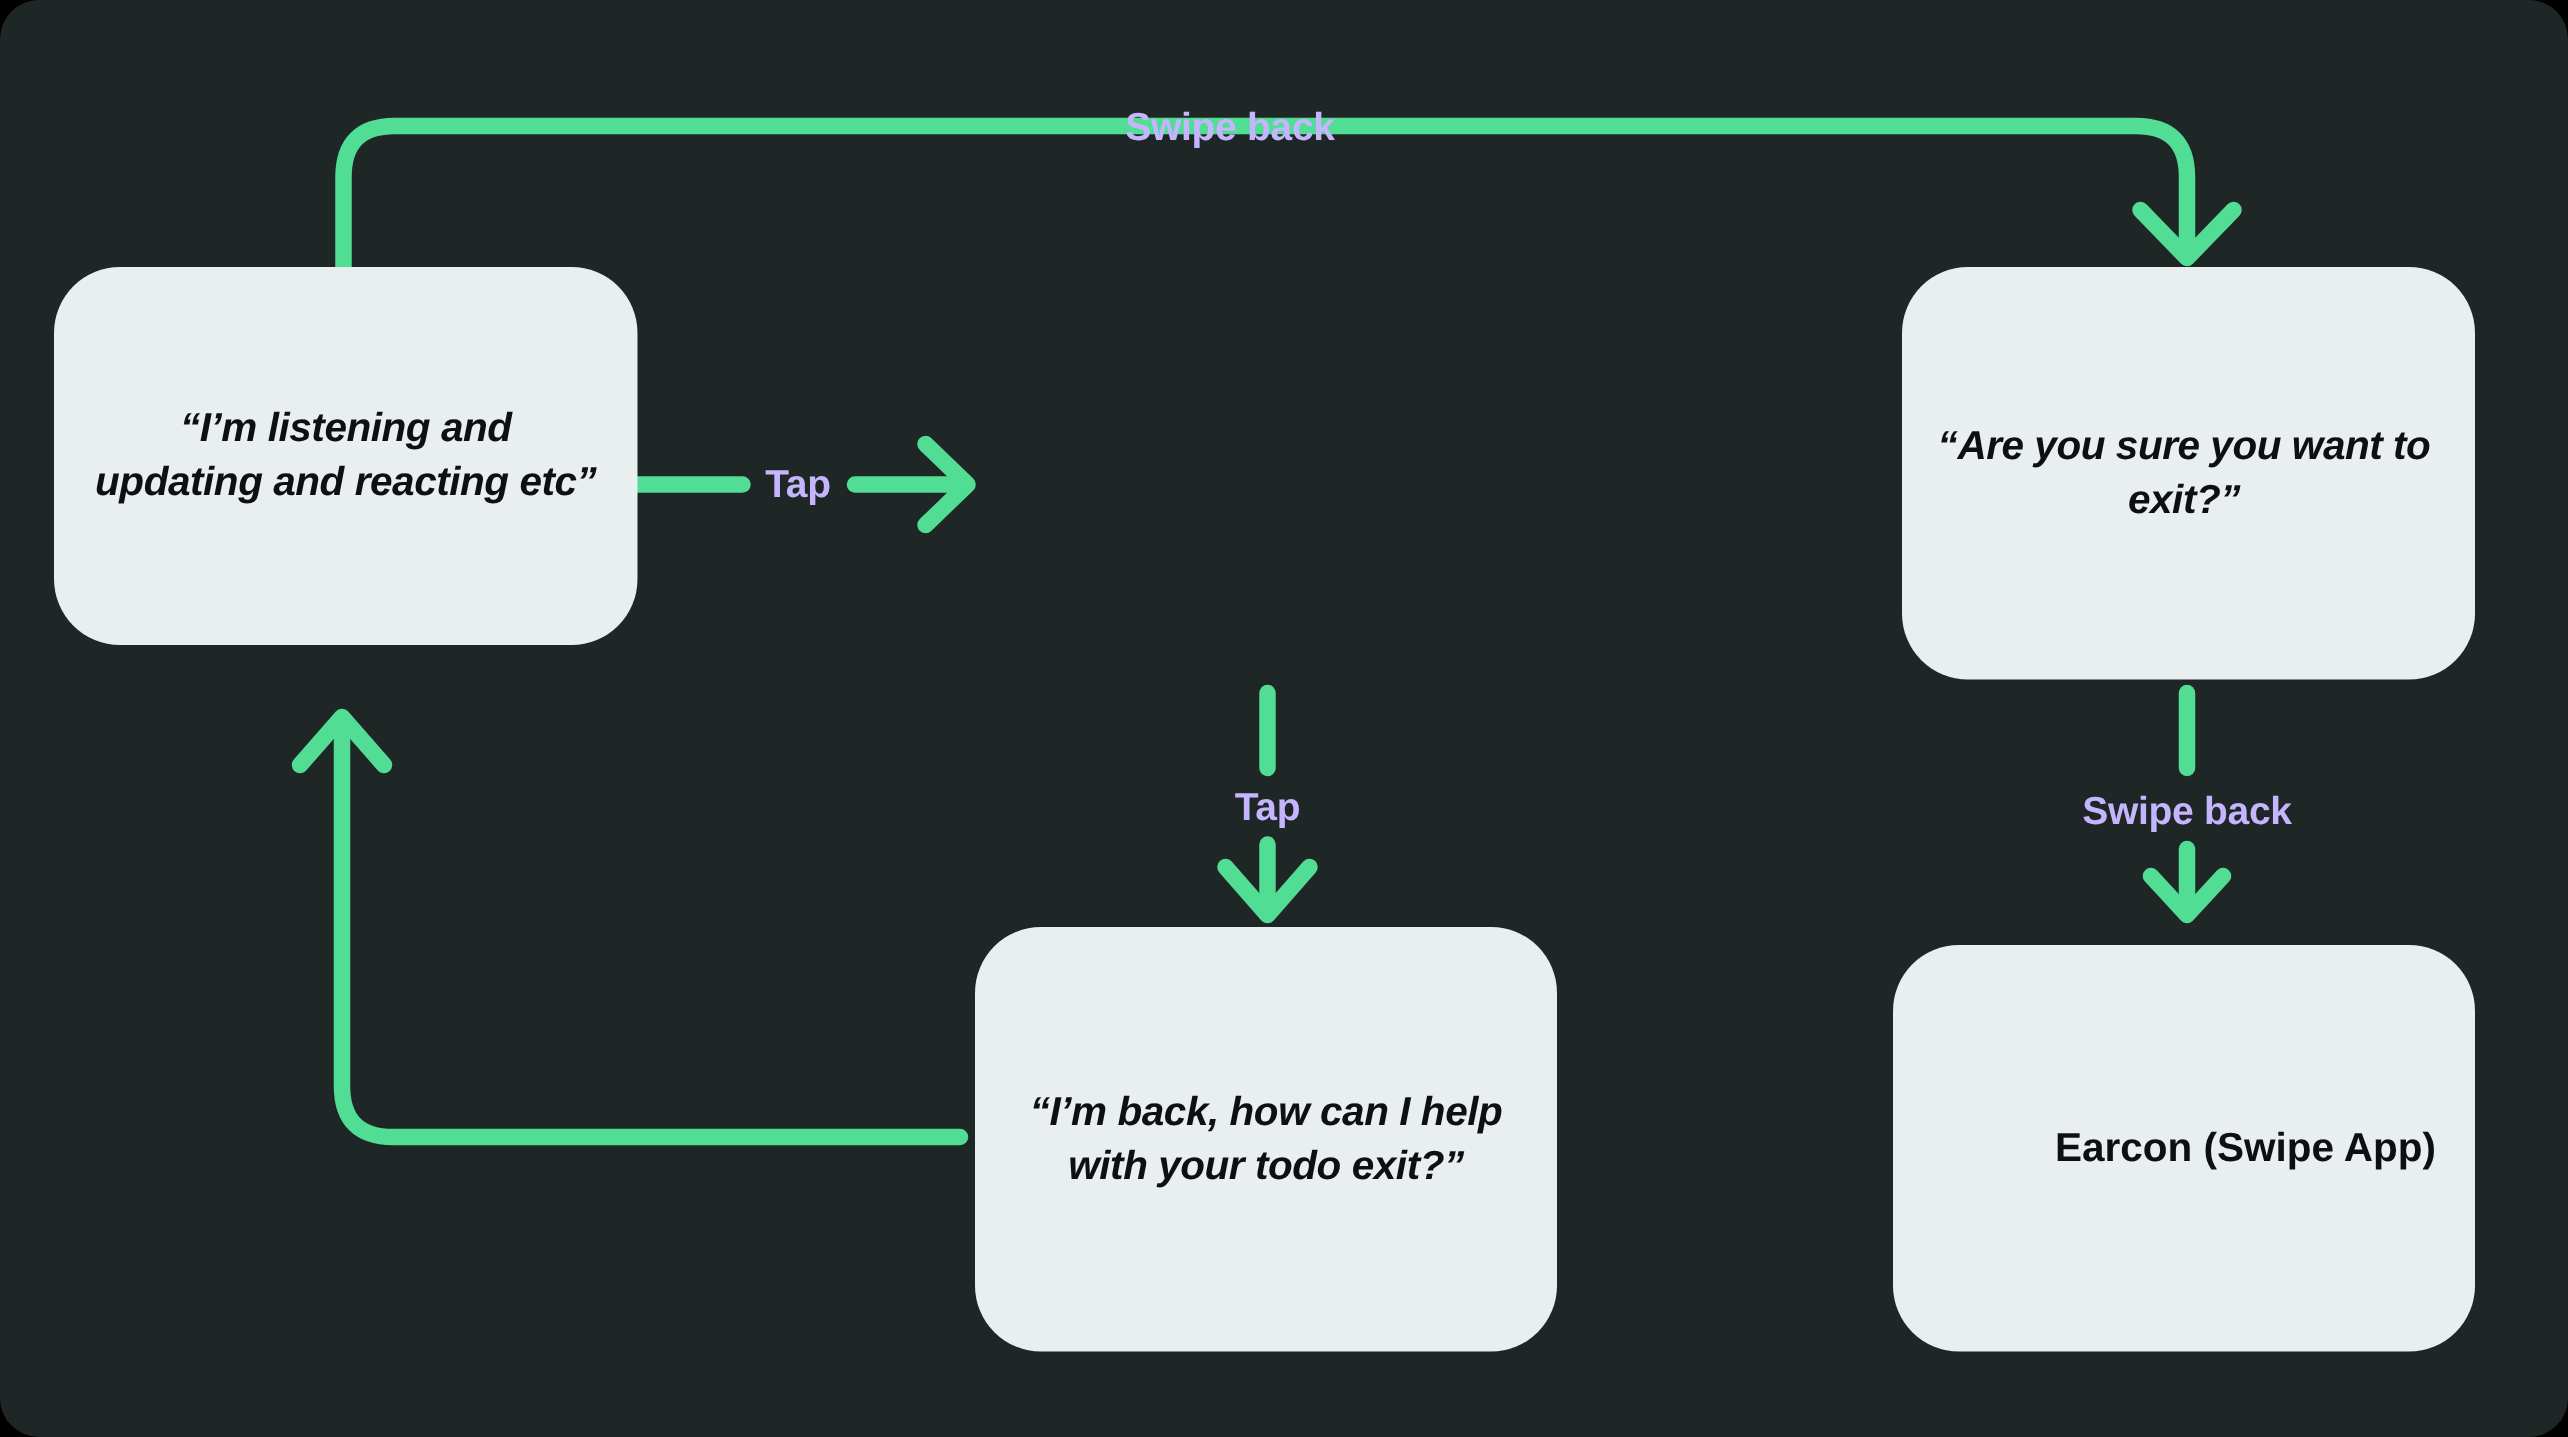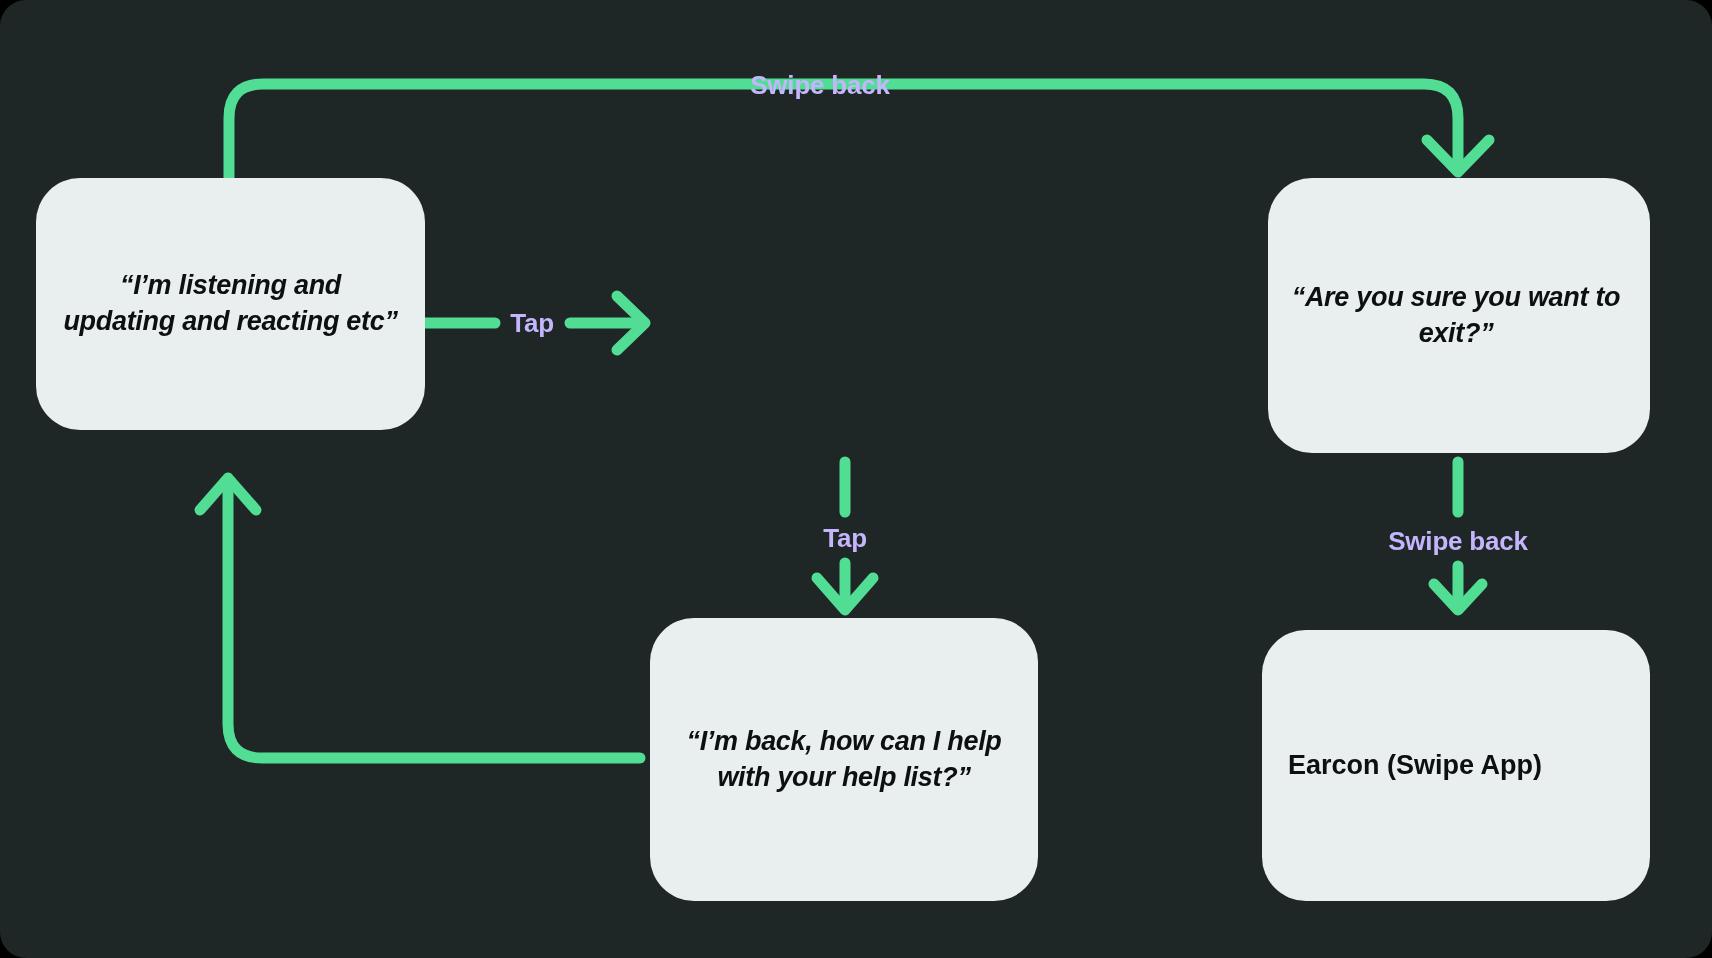--- a/index.html
+++ b/index.html
@@ -23,21 +23,21 @@
     width: 1712px;
     height: 958px;
     pointer-events: none;
   }
   .card {
     position: absolute;
     background: #e8efee;
     border-radius: 44px;
     display: flex;
     align-items: center;
-    justify-content: flex-start;
+    justify-content: flex-end;
     text-align: center;
     box-sizing: border-box;
     padding: 0 26px;
   }
   .card-text {
     font-size: 27px;
     font-weight: 700;
     font-style: italic;
     color: #0d0f12;
     line-height: 1.32;
@@ -102,21 +102,21 @@
   <div class="card" style="left:36px; top:178px; width:389px; height:252px;">
     <span class="card-text">“I’m listening and updating and reacting etc”</span>
   </div>
 
 
   <div class="card" style="left:1268px; top:178px; width:382px; height:275px;padding-left:20px;">
     <span class="card-text">“Are you sure you want to exit?”</span>
   </div>
 
   <div class="card" style="left:650px; top:618px; width:388px; height:283px;">
-    <span class="card-text">“I’m back, how can I help with your help list?”</span>
+    <span class="card-text">“I’m back, how can I help with your todo exit?”</span>
   </div>
 
   <div class="card" style="left:1262px; top:630px; width:388px; height:271px;">
     <span class="card-text upright">Earcon (Swipe App)</span>
   </div>
 
   <div class="edge-label" style="left:820px; top:85px;">Swipe back</div>
 
   <div class="edge-label" style="left:532px; top:323px;">Tap</div>
 

